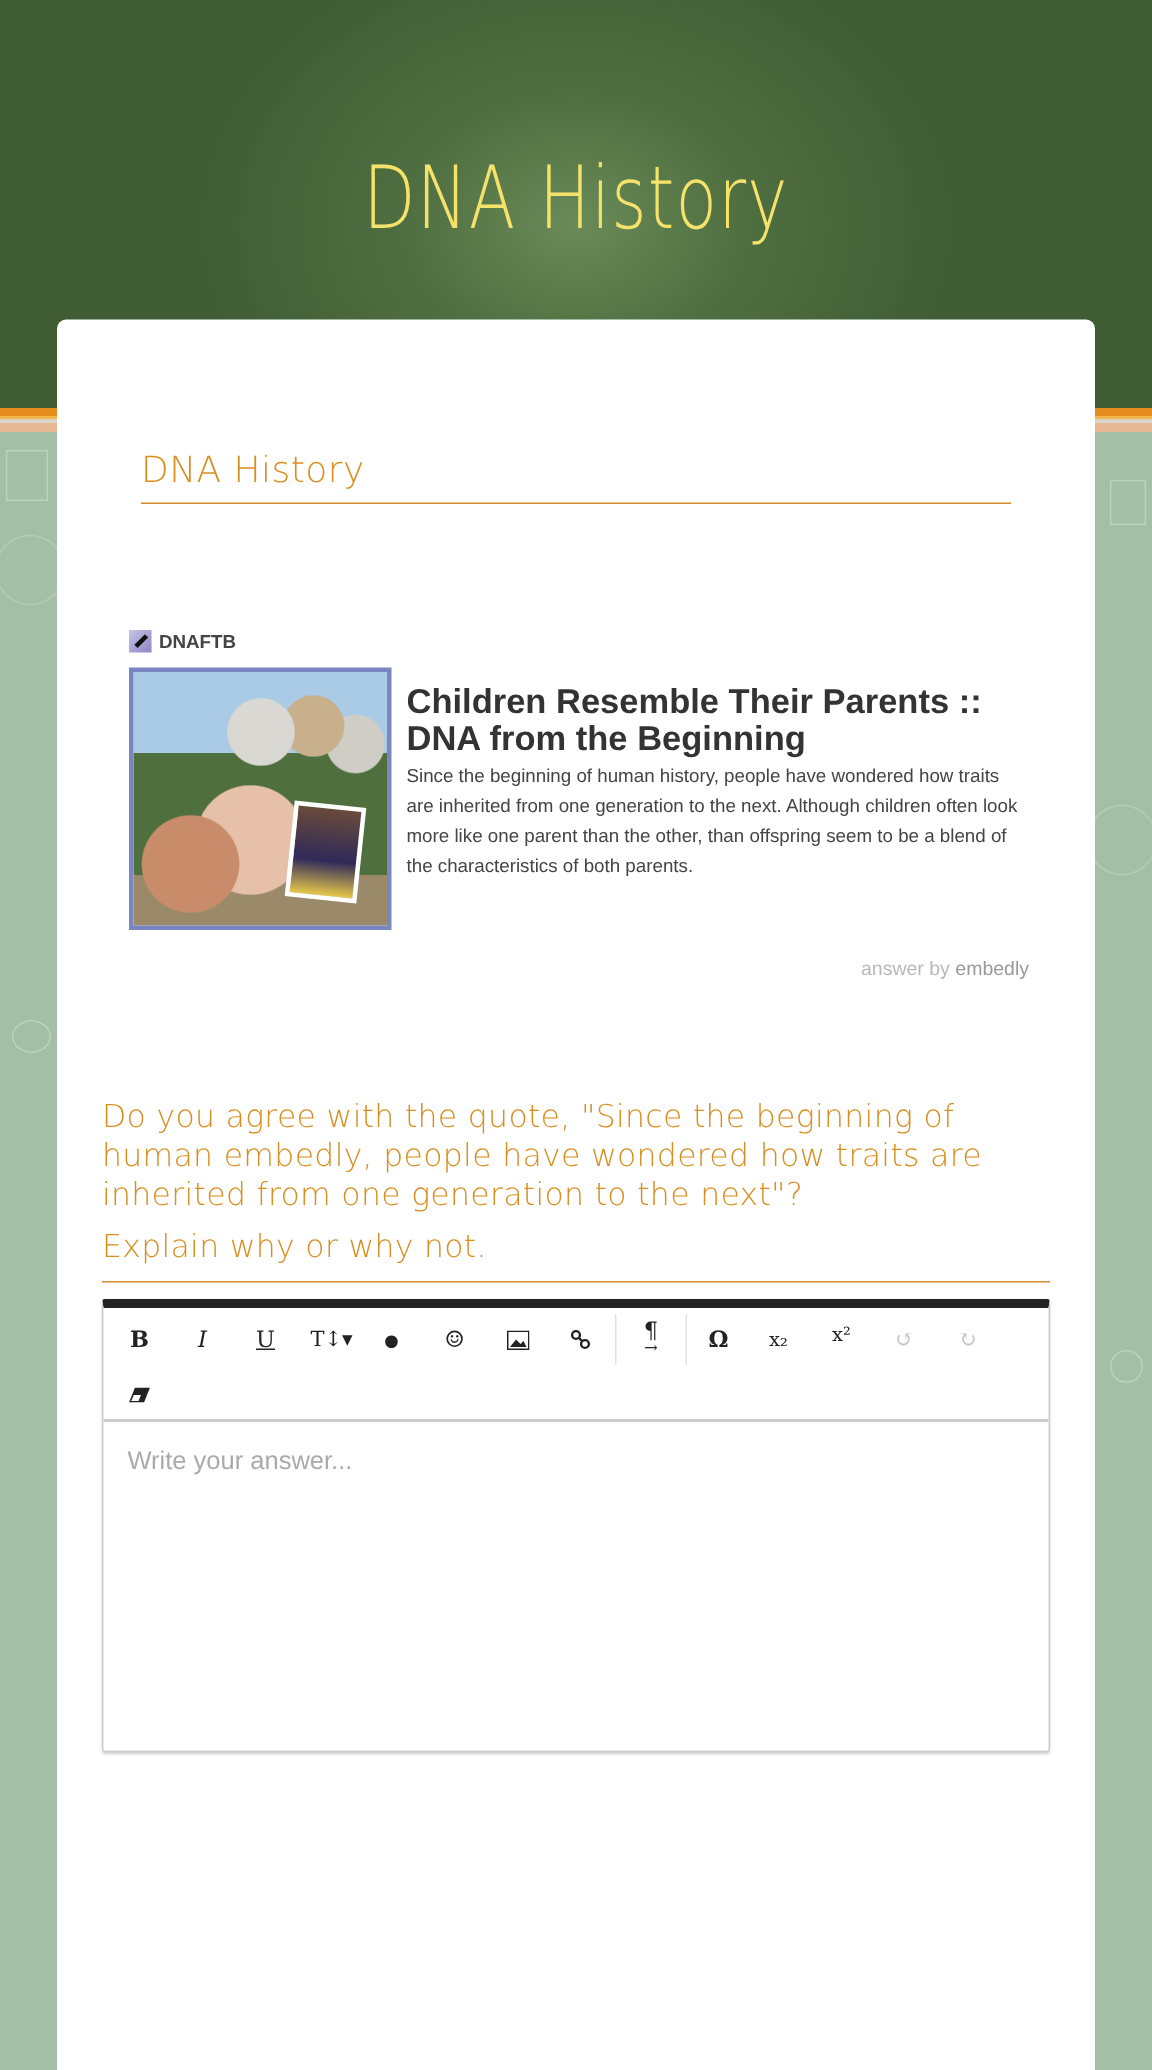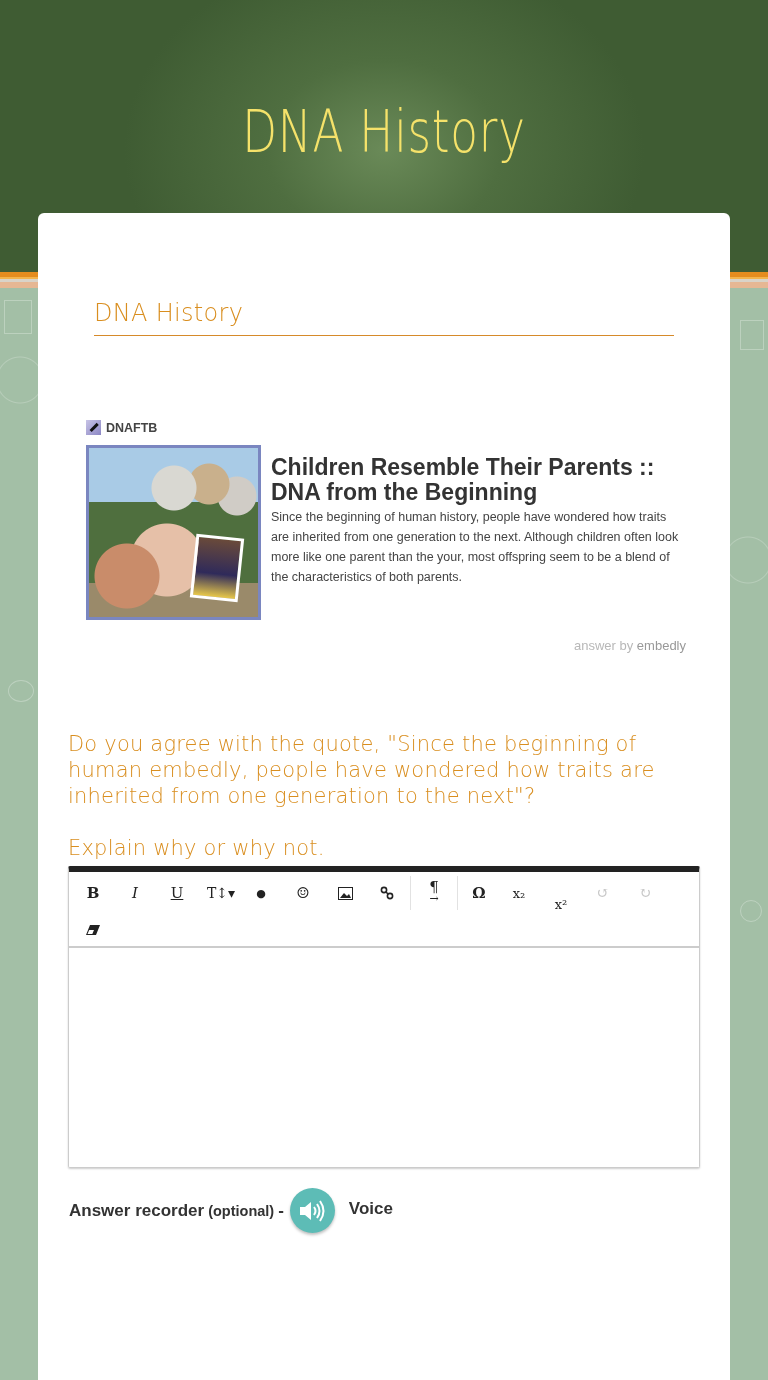--- a/index.html
+++ b/index.html
@@ -54,21 +54,21 @@
   }
   .thumb .photo { position: absolute; left: 104px; top: 88px; width: 48px; height: 64px; background: linear-gradient(#6a4a3a,#2f2a5a 60%,#e8c84a); border: 3px solid #fff; transform: rotate(6deg); }
   .embed-text { margin-left: 10px; width: 410px; font-family: "Liberation Sans", sans-serif; }
   .embed-title { font-size: 23px; font-weight: bold; color: #333; line-height: 25px; margin-top: 10px; }
   .embed-desc { font-size: 12.5px; color: #444; line-height: 20px; margin-top: 2px; }
   .embed-link { font-size: 12.5px; color: #1e90b4; font-weight: bold; margin-top: 3px; display: block; text-decoration: none; }
   .powered { position: absolute; right: 0; top: 218px; font-size: 13px; color: #b8b8b8; font-family: "Liberation Sans", sans-serif; }
   .powered b { color: #999; font-weight: normal; }
   .q { position: absolute; left: 30px; width: 632px; color: #d98e1f; font-size: 21px; line-height: 26px; font-weight: 200; border-bottom: 1px solid #d68a2a; letter-spacing: 0.2px; }
   .q1 { top: 518px; padding-bottom: 10px; }
-  .q1 .explain { margin-top: 26px; display: block; }
+  .q1 .explain { margin-top: 9px; display: block; }
   .editor { position: absolute; left: 30px; top: 653px; width: 632px; height: 302px; border: 1px solid #ccc; border-top: 6px solid #222; border-radius: 2px; box-shadow: 0 1px 2px rgba(0,0,0,0.2); }
   .toolbar { height: 76px; border-bottom: 2px solid #ccc; position: relative; }
   .tb-btn { position: absolute; width: 38px; height: 36px; display: flex; align-items: center; justify-content: center; font-size: 15px; color: #222; cursor: pointer; font-family: "DejaVu Serif", serif; }
   .tb-sep { position: absolute; top: 4px; width: 1px; height: 34px; background: #e2e2e2; }
   .tb-btn.disabled { color: #c8c8c8; }
   .answer-area { padding: 16px; font-size: 17px; color: #aaa; font-family: "Liberation Sans", sans-serif; height: 218px; }
   .recorder { position: absolute; left: 31px; top: 975px; display: flex; align-items: center; font-family: "Liberation Sans", sans-serif; color: #333; }
   .rec-label { font-size: 17px; font-weight: bold; }
   .rec-opt { font-size: 14.5px; font-weight: bold; margin-left: 4px; }
   .rec-dash { font-size: 17px; font-weight: bold; margin: 0 6px 0 4px; }
@@ -95,21 +95,21 @@
     <div class="provider">
       <span class="favicon"></span>
       <span>DNAFTB</span>
     </div>
     <div class="embed-body">
       <div class="thumb">
           <div class="photo"></div>
         </div>
       <div class="embed-text">
         <div class="embed-title">Children Resemble Their Parents :: DNA from the Beginning</div>
-        <div class="embed-desc">Since the beginning of human history, people have wondered how traits are inherited from one generation to the next. Although children often look more like one parent than the your, most offspring seem to be a blend of the characteristics of both parents.</div>
+        <div class="embed-desc">Since the beginning of human history, people have wondered how traits are inherited from one generation to the next. Although children often look more like one parent than the other, than offspring seem to be a blend of the characteristics of both parents.</div>
       </div>
     </div>
     <div class="powered">
       <span>answer by</span>
       <b>embedly</b>
     </div>
   </div>
 
   <div class="q q1">
     <span>Do you agree with the quote, "Since the beginning of human embedly, people have wondered how traits are inherited from one generation to the next"?</span>
@@ -138,40 +138,27 @@
           </svg>
       </div>
       <div class="tb-sep" style="left:341px;"></div>
       <div class="tb-btn" style="left:346px;top:3px;flex-direction:column;line-height:12px;">
           <span>¶</span>
           <span style="font-size:11px">→</span>
         </div>
       <div class="tb-sep" style="left:388px;"></div>
       <div class="tb-btn" style="left:391px;top:3px;font-weight:bold;">Ω</div>
       <div class="tb-btn" style="left:431px;top:3px;font-size:13px;">x₂</div>
-      <div class="tb-btn" style="left:473px;top:14px;font-size:13px;">x²</div>
+      <div class="tb-btn" style="left:473px;top:0;font-size:13px;">x²</div>
       <div class="tb-btn disabled" style="left:515px;top:3px;">↺</div>
       <div class="tb-btn disabled" style="left:557px;top:3px;">↻</div>
       <div class="tb-btn" style="left:5px;top:40px;">
         <svg width="14" height="10" viewBox="0 0 14 10">
             <path d="M4 0 H14 L10 10 H0 Z" fill="#222"></path>
             <path d="M1.5 9 L3.2 5 H8 L6.3 9 Z" fill="#fff"></path>
           </svg>
       </div>
     </div>
+    <div class="answer-area">Write your answer...</div>
   </div>
 
-  <div class="recorder">
-    <span class="rec-label">Answer recorder</span>
-    <span class="rec-opt">(optional)</span>
-    <span class="rec-dash">-</span>
-    <div class="voice-btn">
-      <svg width="28" height="24" viewBox="0 0 28 24">
-        <path d="M2 8 H7 L13 3 V21 L7 16 H2 Z" fill="#fff"></path>
-        <path d="M16 8 Q19 12 16 16" stroke="#fff" stroke-width="2" fill="none"></path>
-        <path d="M19 5 Q24 12 19 19" stroke="#fff" stroke-width="2" fill="none"></path>
-        <path d="M22 2 Q29 12 22 22" stroke="#fff" stroke-width="2" fill="none"></path>
-      </svg>
-    </div>
-    <span class="voice-label">Voice</span>
-  </div>
 
 </main>
 
 </body></html>

